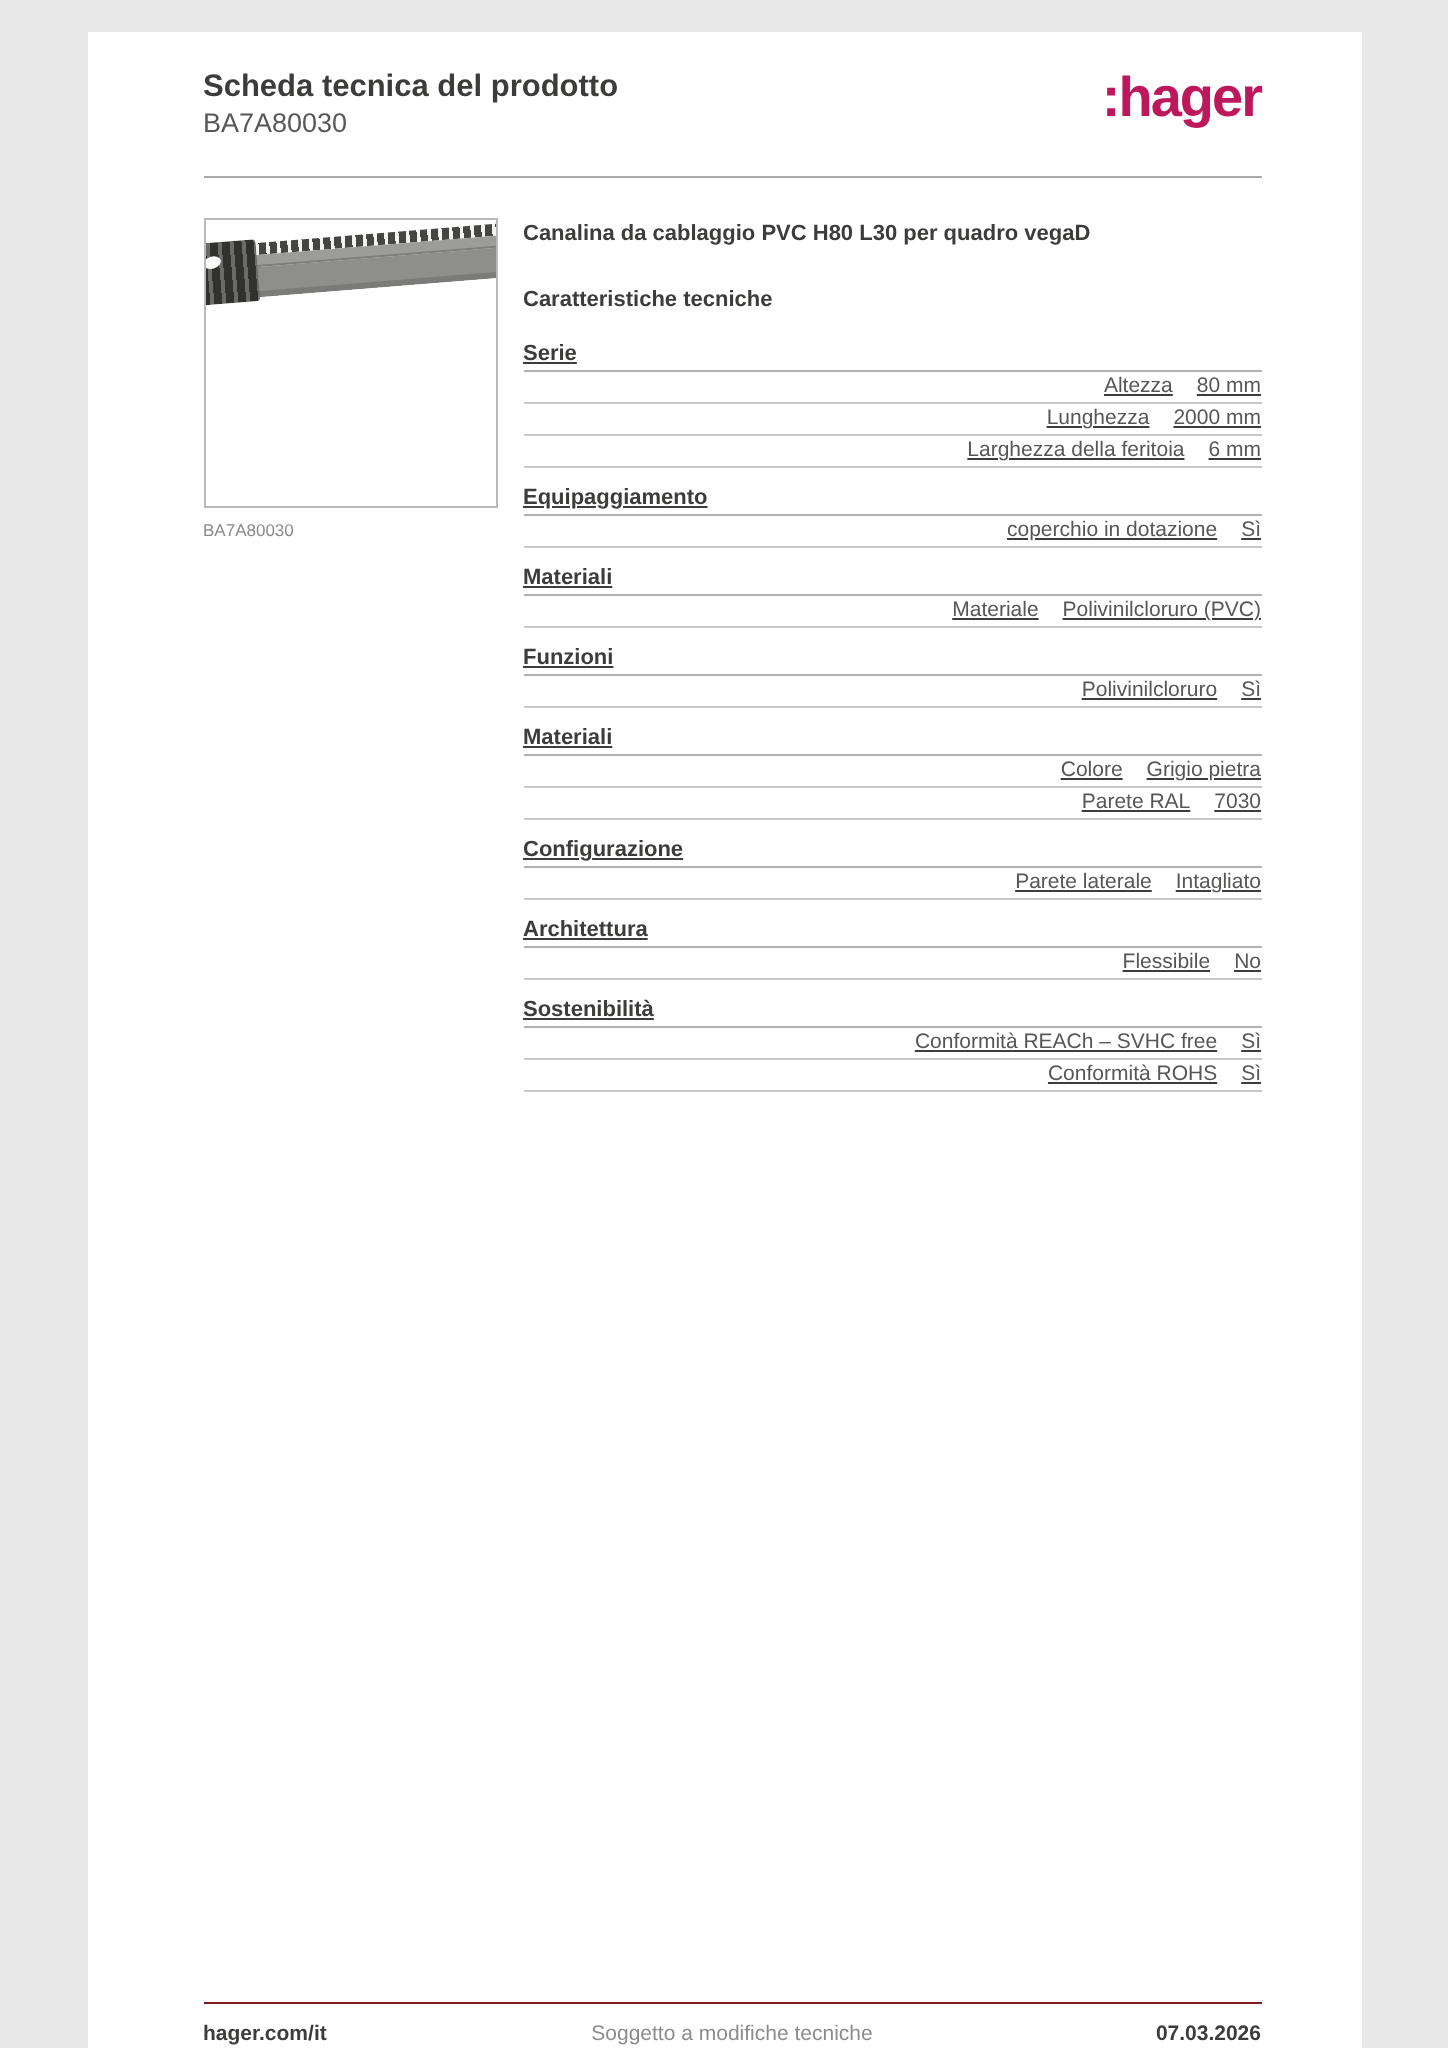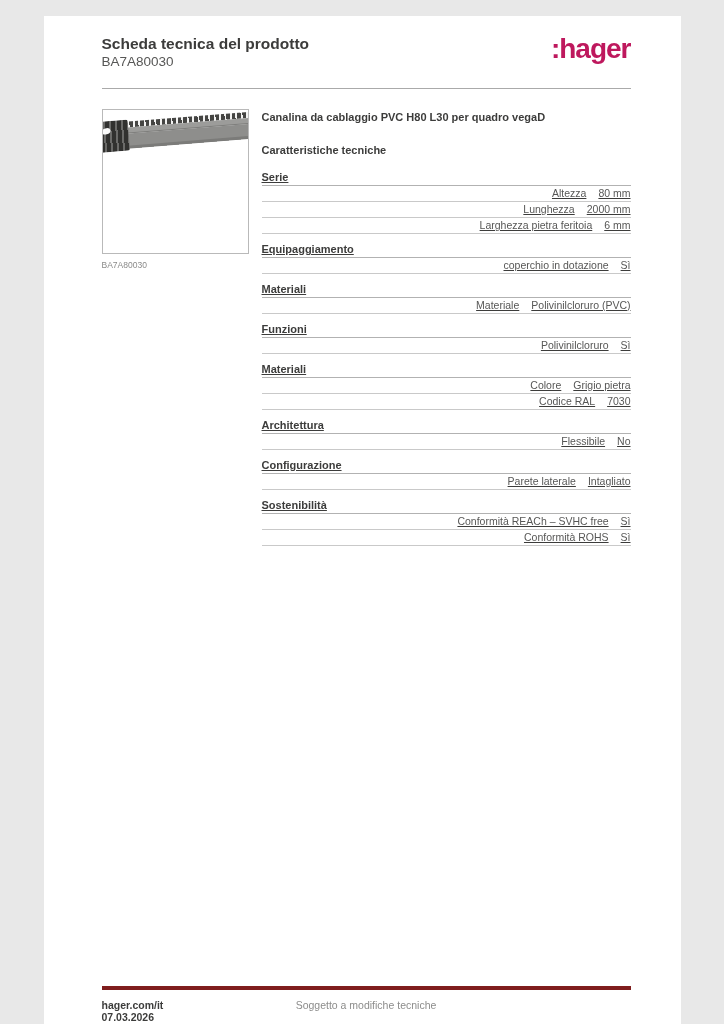--- a/index.html
+++ b/index.html
@@ -53,24 +53,23 @@
   .spec-row{
     display:flex;justify-content:flex-end;align-items:baseline;
     font-size:10.5px;line-height:11px;color:#575756;
     padding:2px 0;border-bottom:1px solid #c9c9c9;
   }
   .spec-label{text-align:left;}
   .spec-value{text-align:right;white-space:nowrap;padding-left:12px;}
   
   .footer{
     position:absolute;left:58px;right:50px;bottom:17px;
-    border-top:4px solid #7f1d1d;padding-top:9px;
+    border-top:1px solid #7f1d1d;padding-top:9px;
     display:flex;justify-content:space-between;align-items:baseline;
     font-size:10.5px;
-    flex-direction:column;
   }
   .footer-site{font-weight:bold;color:#3c3c3b;text-decoration:none;}
   .footer-note{color:#8c8c8b;position:absolute;left:0;right:0;text-align:center;pointer-events:none;}
   .footer-date{font-weight:bold;color:#3c3c3b;}
 </style>
 </head>
 <body>
 
 <div class="page">
 
@@ -106,21 +105,21 @@
 
   <div class="spec-row">
       <span class="spec-label">Altezza</span>
       <span class="spec-value">80 mm</span>
     </div>
             <div class="spec-row">
       <span class="spec-label">Lunghezza</span>
       <span class="spec-value">2000 mm</span>
     </div>
             <div class="spec-row">
-      <span class="spec-label">Larghezza pietra feritoia</span>
+      <span class="spec-label">Larghezza della feritoia</span>
       <span class="spec-value">6 mm</span>
     </div>
           </div>
 
   <div class="spec-section">
     <div class="spec-section-title">Equipaggiamento</div>
 
   <div class="spec-row">
       <span class="spec-label">coperchio in dotazione</span>
       <span class="spec-value">Sì</span>
@@ -146,40 +145,40 @@
           </div>
 
   <div class="spec-section">
     <div class="spec-section-title">Materiali</div>
 
   <div class="spec-row">
       <span class="spec-label">Colore</span>
       <span class="spec-value">Grigio pietra</span>
     </div>
             <div class="spec-row">
-      <span class="spec-label">Codice RAL</span>
+      <span class="spec-label">Parete RAL</span>
       <span class="spec-value">7030</span>
+    </div>
+          </div>
+
+  <div class="spec-section">
+    <div class="spec-section-title">Configurazione</div>
+
+  <div class="spec-row">
+      <span class="spec-label">Parete laterale</span>
+      <span class="spec-value">Intagliato</span>
     </div>
           </div>
 
   <div class="spec-section">
     <div class="spec-section-title">Architettura</div>
 
   <div class="spec-row">
       <span class="spec-label">Flessibile</span>
       <span class="spec-value">No</span>
-    </div>
-          </div>
-
-  <div class="spec-section">
-    <div class="spec-section-title">Configurazione</div>
-
-  <div class="spec-row">
-      <span class="spec-label">Parete laterale</span>
-      <span class="spec-value">Intagliato</span>
     </div>
           </div>
 
   <div class="spec-section">
     <div class="spec-section-title">Sostenibilità</div>
 
   <div class="spec-row">
       <span class="spec-label">Conformità REACh – SVHC free</span>
       <span class="spec-value">Sì</span>
     </div>

